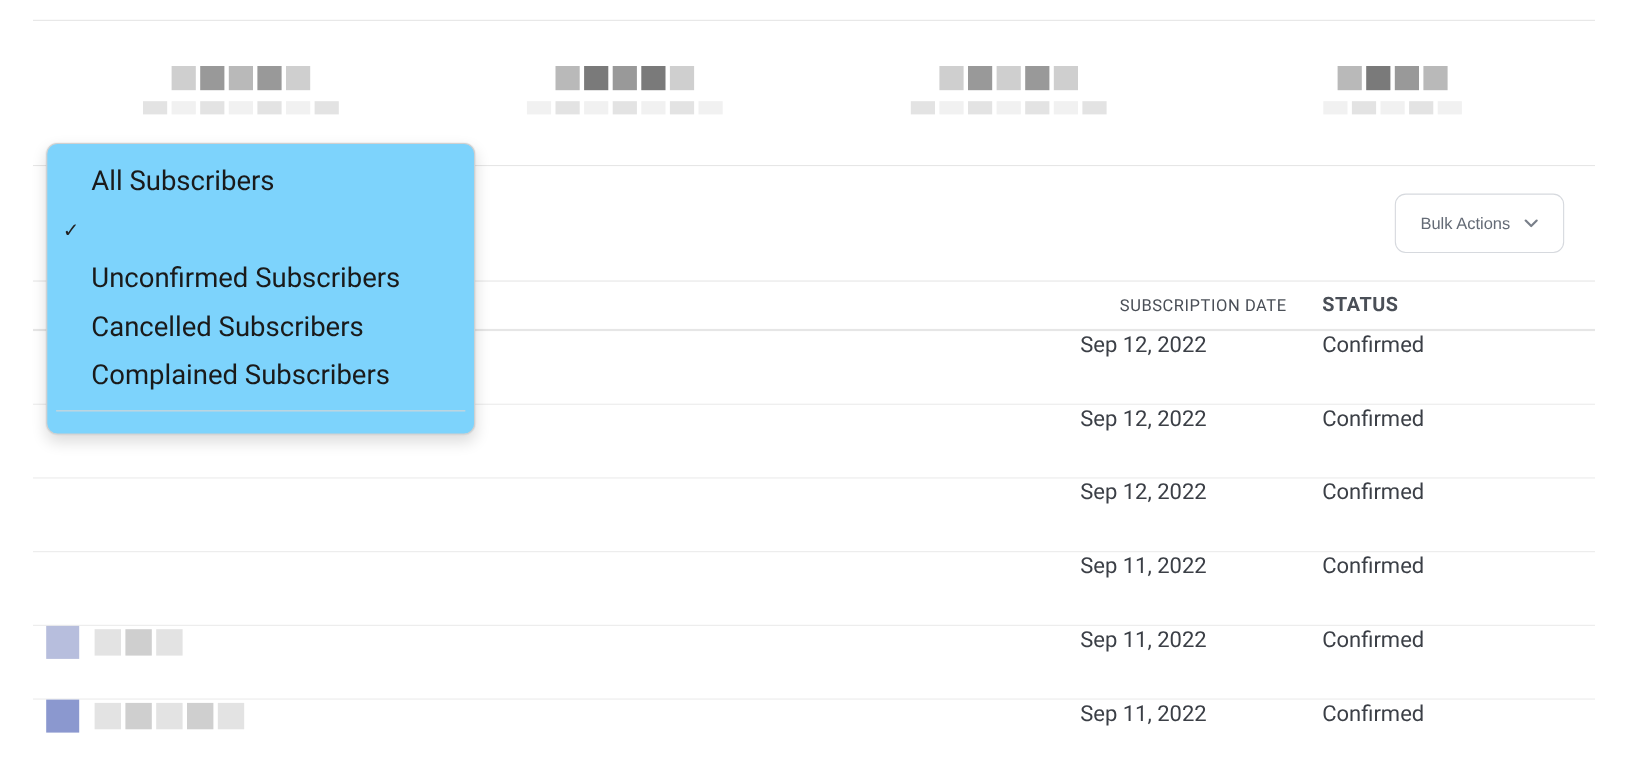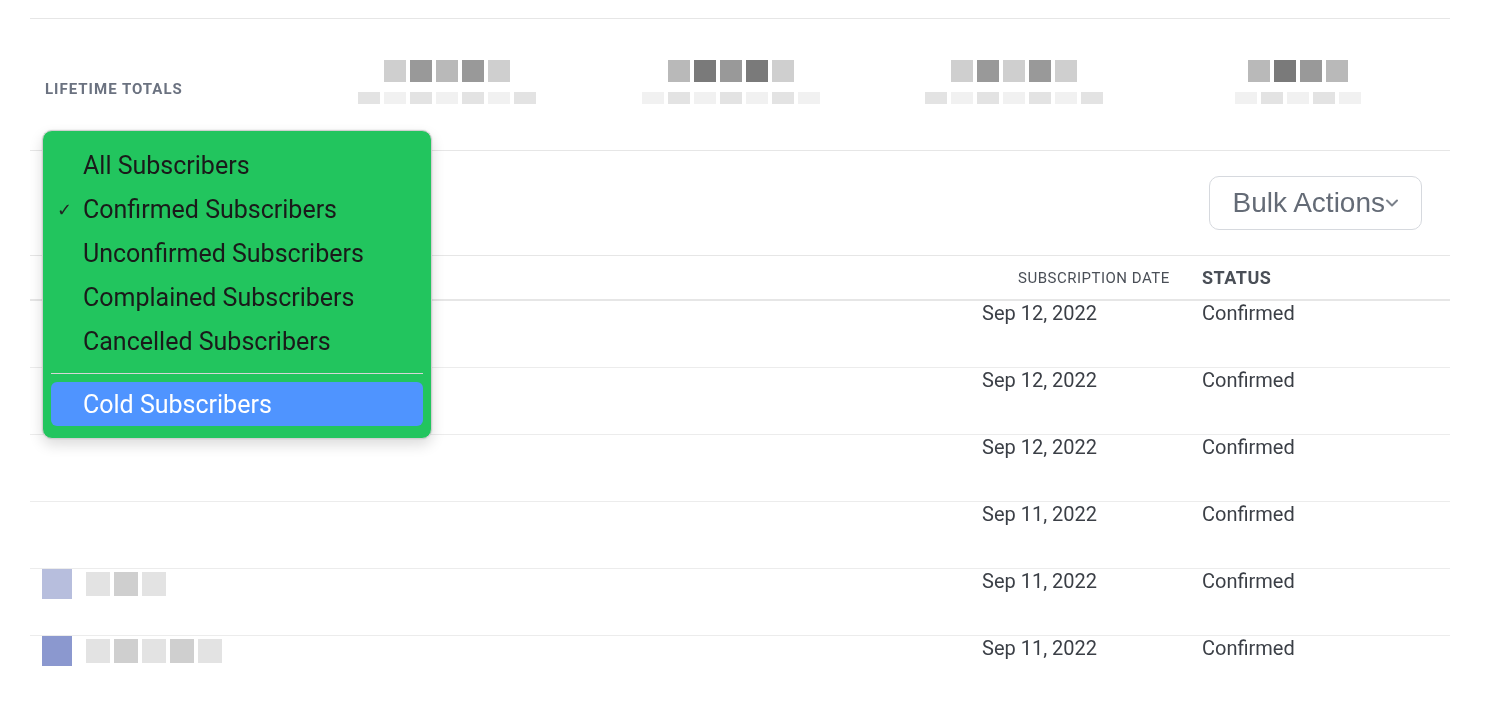--- a/index.html
+++ b/index.html
@@ -75,23 +75,24 @@
   padding-right: 28px;
   border-bottom: 1px solid #e6e6e6;
 }
 .bulk-btn {
   height: 54px;
   padding: 16px 22px;
   border: 1px solid #d6d9de;
   border-radius: 10px;
   background: #fff;
   color: #646b76;
-  font-size: 28px;
+  font-size: 15px;
   display: inline-flex;
   align-items: center;
+  gap: 12px;
   cursor: pointer;
 }
 .chev {
   width: 14px;
   height: 14px;
   display: inline-block;
 }
 .chev svg { display: block; }
 
 .table-head {
@@ -120,21 +121,21 @@
 .avatar-px { width: 30px; height: 30px; background: #9aa6d6; }
 .name-px-row { display: flex; gap: 4px; }
 .name-px { width: 24px; height: 24px; }
 
 
 .dropdown {
   position: absolute;
   top: 130px;
   left: 42px;
   width: 390px;
-  background: #22c55e;
+  background: #7dd3fc;
   border: 1px solid #d0d0d0;
   border-radius: 10px;
   box-shadow: 0 6px 14px rgba(0,0,0,0.14), 0 0 0 1px rgba(0,0,0,0.03);
   padding: 12px 8px;
   z-index: 50;
 }
 .dd-item {
   position: relative;
   height: 44px;
   display: flex;
@@ -166,21 +167,20 @@
 }
 </style>
 </head>
 <body>
 
 <div class="page">
 
   <div class="top-rule"></div>
 
   <div class="totals-row">
-    <div class="totals-label">LIFETIME TOTALS</div>
 
     <div class="metric">
       <div class="px-row">
         <span class="px t2"></span>
           <span class="px t4"></span>
           <span class="px t3"></span>
           <span class="px t4"></span>
           <span class="px t2"></span>
       </div>
       <div class="px-row">
@@ -313,30 +313,26 @@
     </div>
 
   </div>
 
   <div class="dropdown">
     <div class="dd-item">
       <span>All Subscribers</span>
     </div>
     <div class="dd-item">
       <span class="check">✓</span>
-      <span>Confirmed Subscribers</span>
     </div>
     <div class="dd-item">
       <span>Unconfirmed Subscribers</span>
     </div>
     <div class="dd-item">
+      <span>Cancelled Subscribers</span>
+    </div>
+    <div class="dd-item">
       <span>Complained Subscribers</span>
     </div>
-    <div class="dd-item">
-      <span>Cancelled Subscribers</span>
-    </div>
     <div class="dd-sep"></div>
-    <div class="dd-item hover">
-      <span>Cold Subscribers</span>
-    </div>
   </div>
 
 </div>
 
 </body></html>

